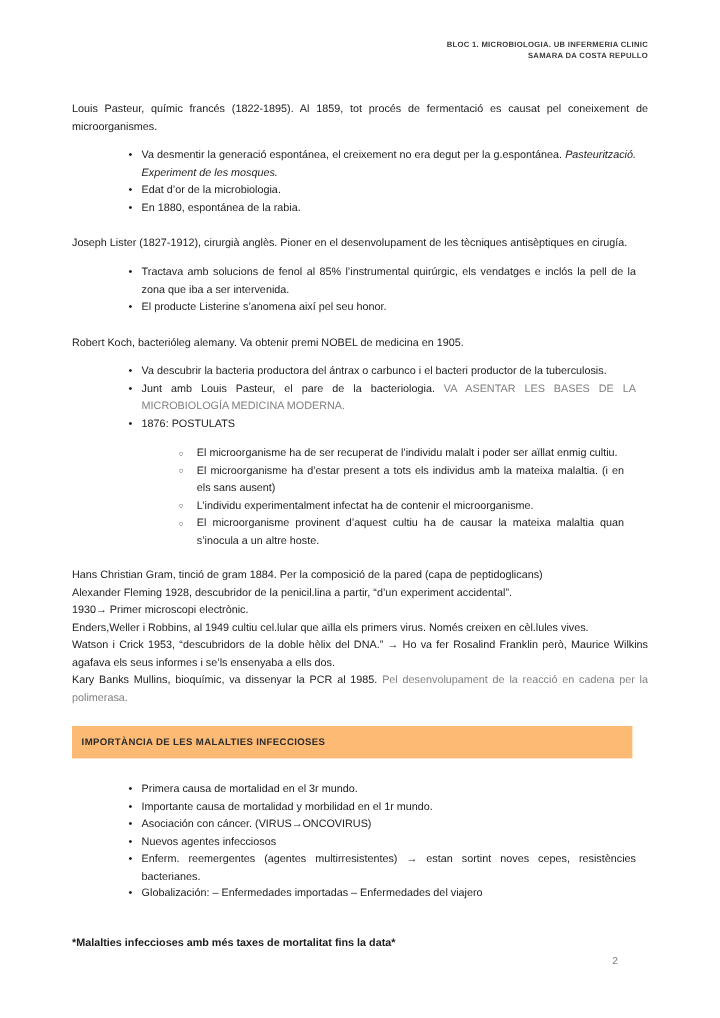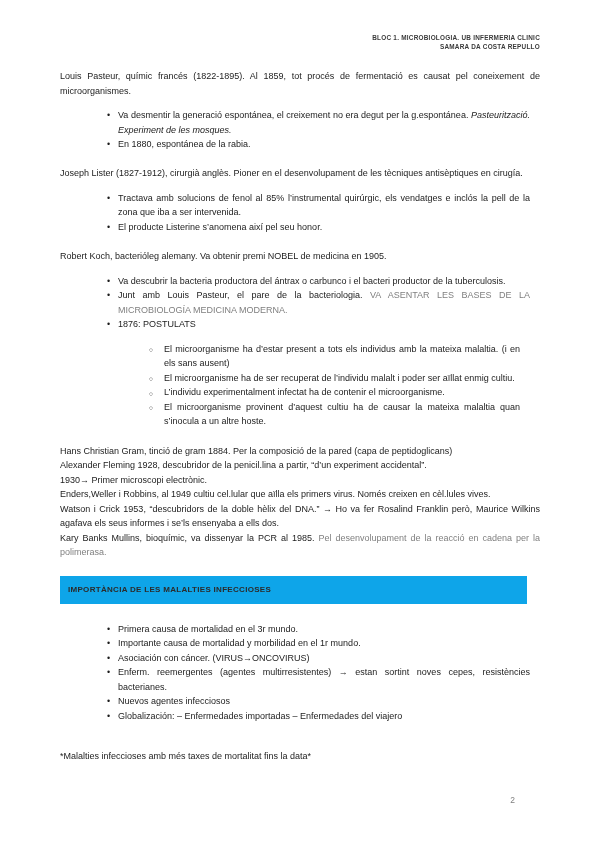--- a/index.html
+++ b/index.html
@@ -4,99 +4,100 @@
 <style>
   html,body{margin:0;padding:0;background:#ffffff;}
   .page{
     position:relative;width:600px;height:848px;background:#ffffff;overflow:hidden;
     font-family:"Liberation Sans",sans-serif;color:#1c1c1c;
   }
   .doc-header{
     position:absolute;top:33px;right:60px;text-align:right;
     font-size:6.4px;line-height:9.2px;letter-spacing:0.25px;color:#3a3a3a;font-weight:bold;
   }
-  .content{position:absolute;left:60px;right:60px;top:69px;font-size:9px;line-height:14.55px;}
+  .content{position:absolute;left:60px;right:60px;top:83px;font-size:9px;line-height:14.55px;}
   .section{margin:0 0 14.55px 0;}
   .para{margin:0;text-align:justify;}
   .ul{margin:10px;}
   .li{position:relative;padding-left:48px;text-align:justify;}
   .li::before{content:"•";position:absolute;left:37px;top:0;}
   .li2{position:relative;padding-left:84px;text-align:justify;}
   .li2::before{content:"○";position:absolute;left:69px;top:1.5px;font-size:6.5px;}
   .italic{font-style:italic;}
   .muted{color:#7f7f7f;}
   .section-bar{
     background:#d8d1e7;width:459px;padding:7px 0 6px 8px;margin:16px 0 18px 0;
     font-size:8px;font-weight:bold;letter-spacing:0.3px;color:#2b2b2b;
   }
-  .footer-note{margin-top:26px;font-weight:normal;}
+  .footer-note{margin-top:26px;font-weight:bold;}
   .page-number{position:absolute;top:795px;right:85px;font-size:8.5px;color:#7f7f7f;}
 </style>
 </head>
 <body>
 
 <div class="page">
 
   <div class="doc-header">
     <div>BLOC 1. MICROBIOLOGIA. UB INFERMERIA CLINIC</div>
     <div>SAMARA DA COSTA REPULLO</div>
   </div>
 
   <div class="content">
 
     <div class="section">
       <p class="para">Louis Pasteur, químic francés (1822-1895). Al 1859, tot procés de fermentació es causat pel coneixement de microorganismes.</p>
       <div class="ul">
         <div class="li"><span>Va desmentir la generació espontánea, el creixement no era degut per la g.espontánea. </span><span class="italic">Pasteurització. Experiment de les mosques.</span></div>
+        <div class="li">Edat d’or de la microbiologia.</div>
         <div class="li">En 1880, espontánea de la rabia.</div>
       </div>
     </div>
 
     <div class="section">
       <p class="para">Joseph Lister (1827-1912), cirurgià anglès. Pioner en el desenvolupament de les tècniques antisèptiques en cirugía.</p>
       <div class="ul">
         <div class="li">Tractava amb solucions de fenol al 85% l’instrumental quirúrgic, els vendatges e inclós la pell de la zona que iba a ser intervenida.</div>
         <div class="li">El producte Listerine s’anomena així pel seu honor.</div>
       </div>
     </div>
 
     <div class="section">
       <p class="para">Robert Koch, bacterióleg alemany. Va obtenir premi NOBEL de medicina en 1905.</p>
       <div class="ul">
         <div class="li">Va descubrir la bacteria productora del ántrax o carbunco i el bacteri productor de la tuberculosis.</div>
         <div class="li"><span>Junt amb Louis Pasteur, el pare de la bacteriologia. </span><span class="muted" style="color: rgb(127, 127, 127);">VA ASENTAR LES BASES DE LA MICROBIOLOGÍA MEDICINA MODERNA.</span></div>
         <div class="li">1876: POSTULATS</div>
         <div class="ul">
+          <div class="li2">El microorganisme ha de ser recuperat de l’individu malalt i poder ser aïllat enmig cultiu.</div>
           <div class="li2">El microorganisme ha d’estar present a tots els individus amb la mateixa malaltia. (i en els sans ausent)</div>
-          <div class="li2">El microorganisme ha de ser recuperat de l’individu malalt i poder ser aïllat enmig cultiu.</div>
           <div class="li2">L’individu experimentalment infectat ha de contenir el microorganisme.</div>
           <div class="li2">El microorganisme provinent d’aquest cultiu ha de causar la mateixa malaltia quan s’inocula a un altre hoste.</div>
         </div>
       </div>
     </div>
 
     <div class="section">
       <p class="para">Hans Christian Gram, tinció de gram 1884. Per la composició de la pared (capa de peptidoglicans)</p>
       <p class="para">Alexander Fleming 1928, descubridor de la penicil.lina a partir, “d’un experiment accidental”.</p>
       <p class="para">1930→ Primer microscopi electrònic.</p>
       <p class="para">Enders,Weller i Robbins, al 1949 cultiu cel.lular que aïlla els primers virus. Només creixen en cèl.lules vives.</p>
       <p class="para">Watson i Crick 1953, “descubridors de la doble hèlix del DNA.” → Ho va fer Rosalind Franklin però, Maurice Wilkins agafava els seus informes i se’ls ensenyaba a ells dos.</p>
       <p class="para"><span>Kary Banks Mullins, bioquímic, va dissenyar la PCR al 1985. </span><span class="muted" style="color: rgb(127, 127, 127);">Pel desenvolupament de la reacció en cadena per la polimerasa.</span></p>
     </div>
 
-    <div class="section-bar" style="background-color: #0ea5e9;">
+    <div class="section-bar" style="background-color: #fdba74;">
       <span>IMPORTÀNCIA DE LES MALALTIES INFECCIOSES</span>
     </div>
 
     <div class="ul">
       <div class="li">Primera causa de mortalidad en el 3r mundo.</div>
       <div class="li">Importante causa de mortalidad y morbilidad en el 1r mundo.</div>
       <div class="li">Asociación con cáncer. (VIRUS→ONCOVIRUS)</div>
+      <div class="li">Nuevos agentes infecciosos</div>
       <div class="li">Enferm. reemergentes (agentes multirresistentes) → estan sortint noves cepes, resistències bacterianes.</div>
-      <div class="li">Nuevos agentes infecciosos</div>
       <div class="li">Globalización: – Enfermedades importadas – Enfermedades del viajero</div>
     </div>
 
     <p class="para footer-note">*Malalties infeccioses amb més taxes de mortalitat fins la data*</p>
   </div>
 
   <div class="page-number" style="color: rgb(127, 127, 127);">2</div>
 </div>
 
 </body></html>

